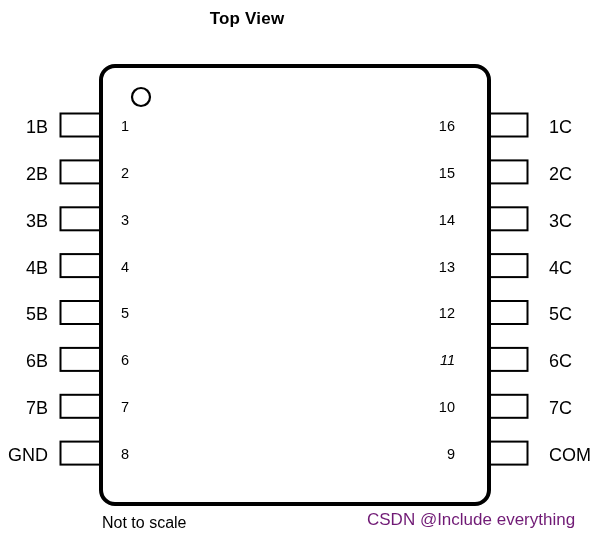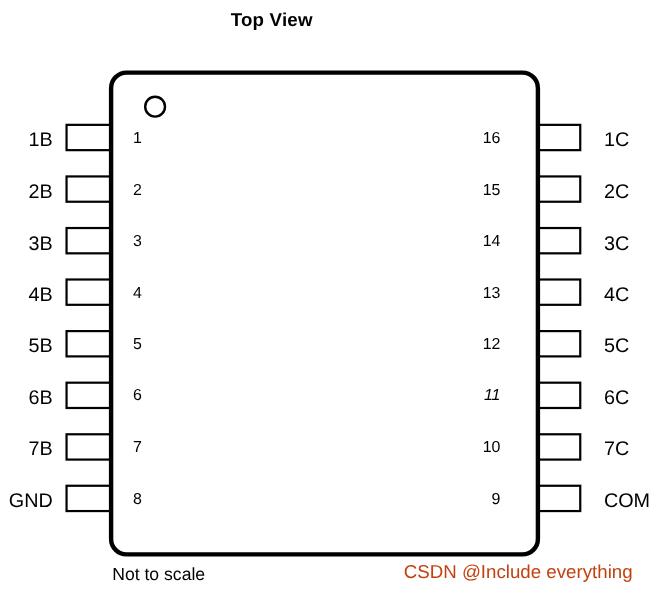--- a/index.html
+++ b/index.html
@@ -41,21 +41,21 @@
     top: 514px;
     font-size: 16px;
     white-space: nowrap;
   }
 
   .watermark {
     position: absolute;
     left: 367px;
     top: 510px;
     font-size: 17px;
-    color: #c2410c;
+    color: #701a75;
     white-space: nowrap;
   }
 
   .pin-label {
     position: absolute;
     font-size: 18px;
     white-space: nowrap;
     line-height: 1;
   }
   .pin-label.left {

